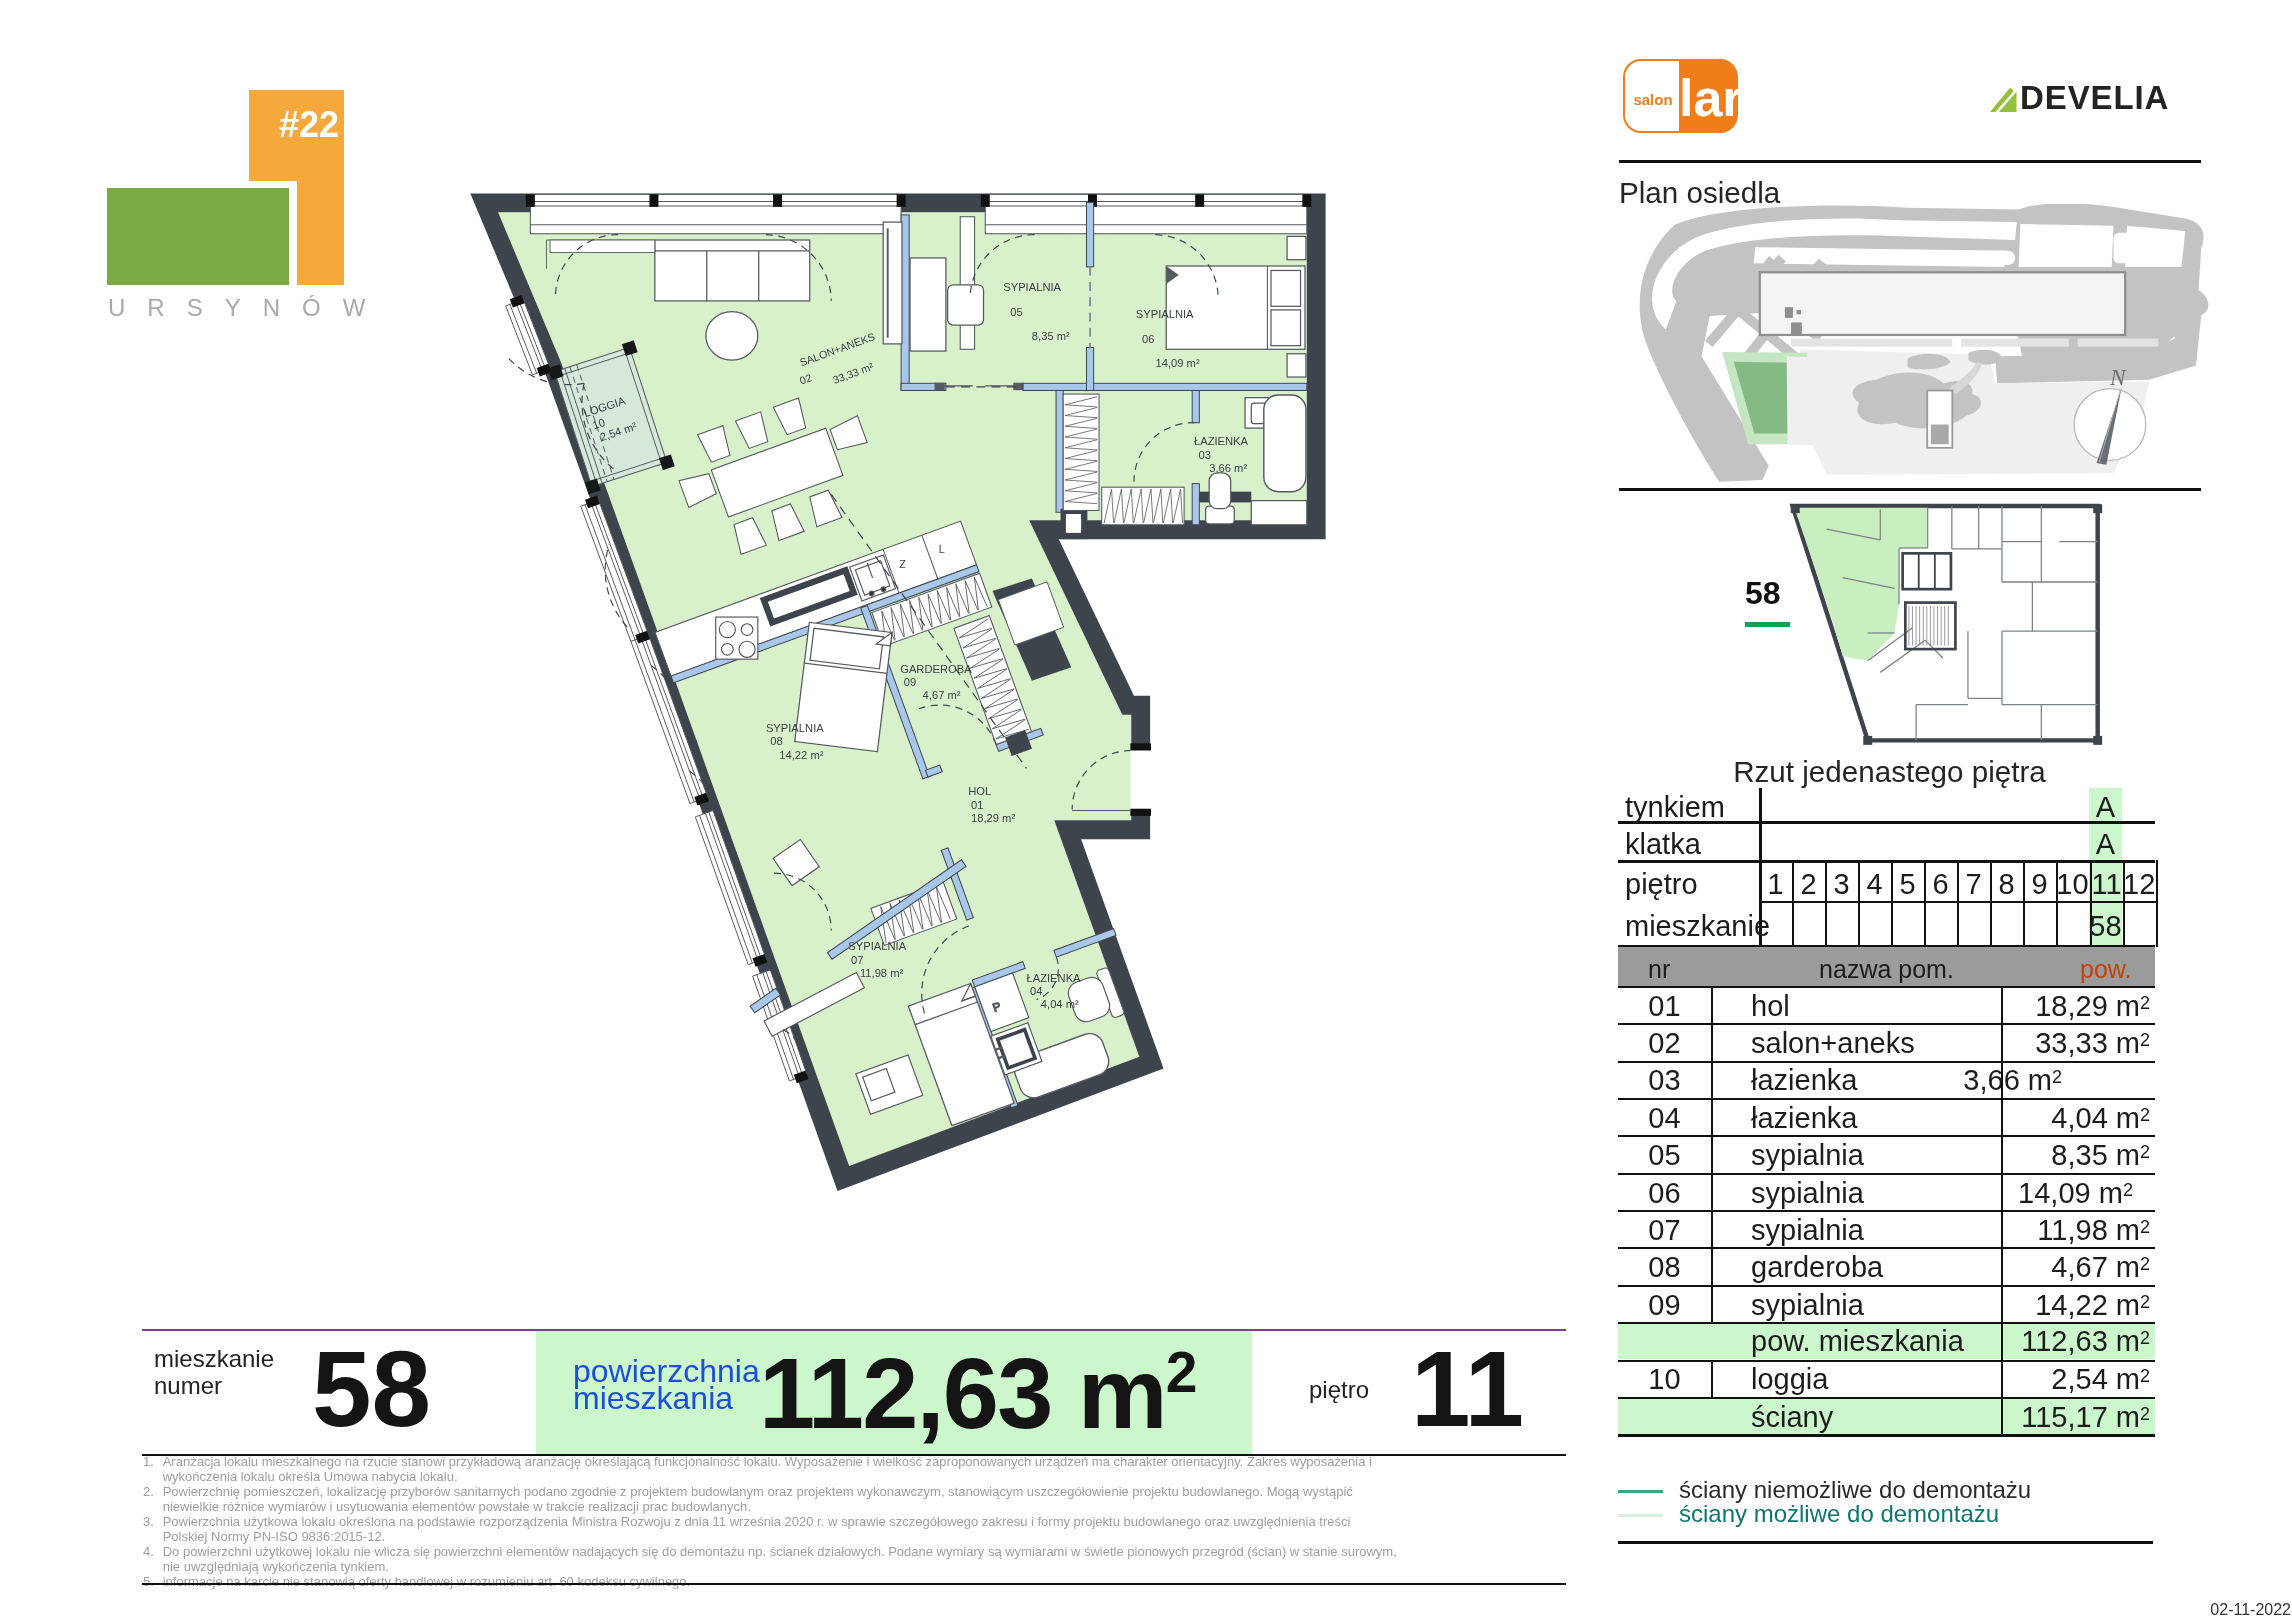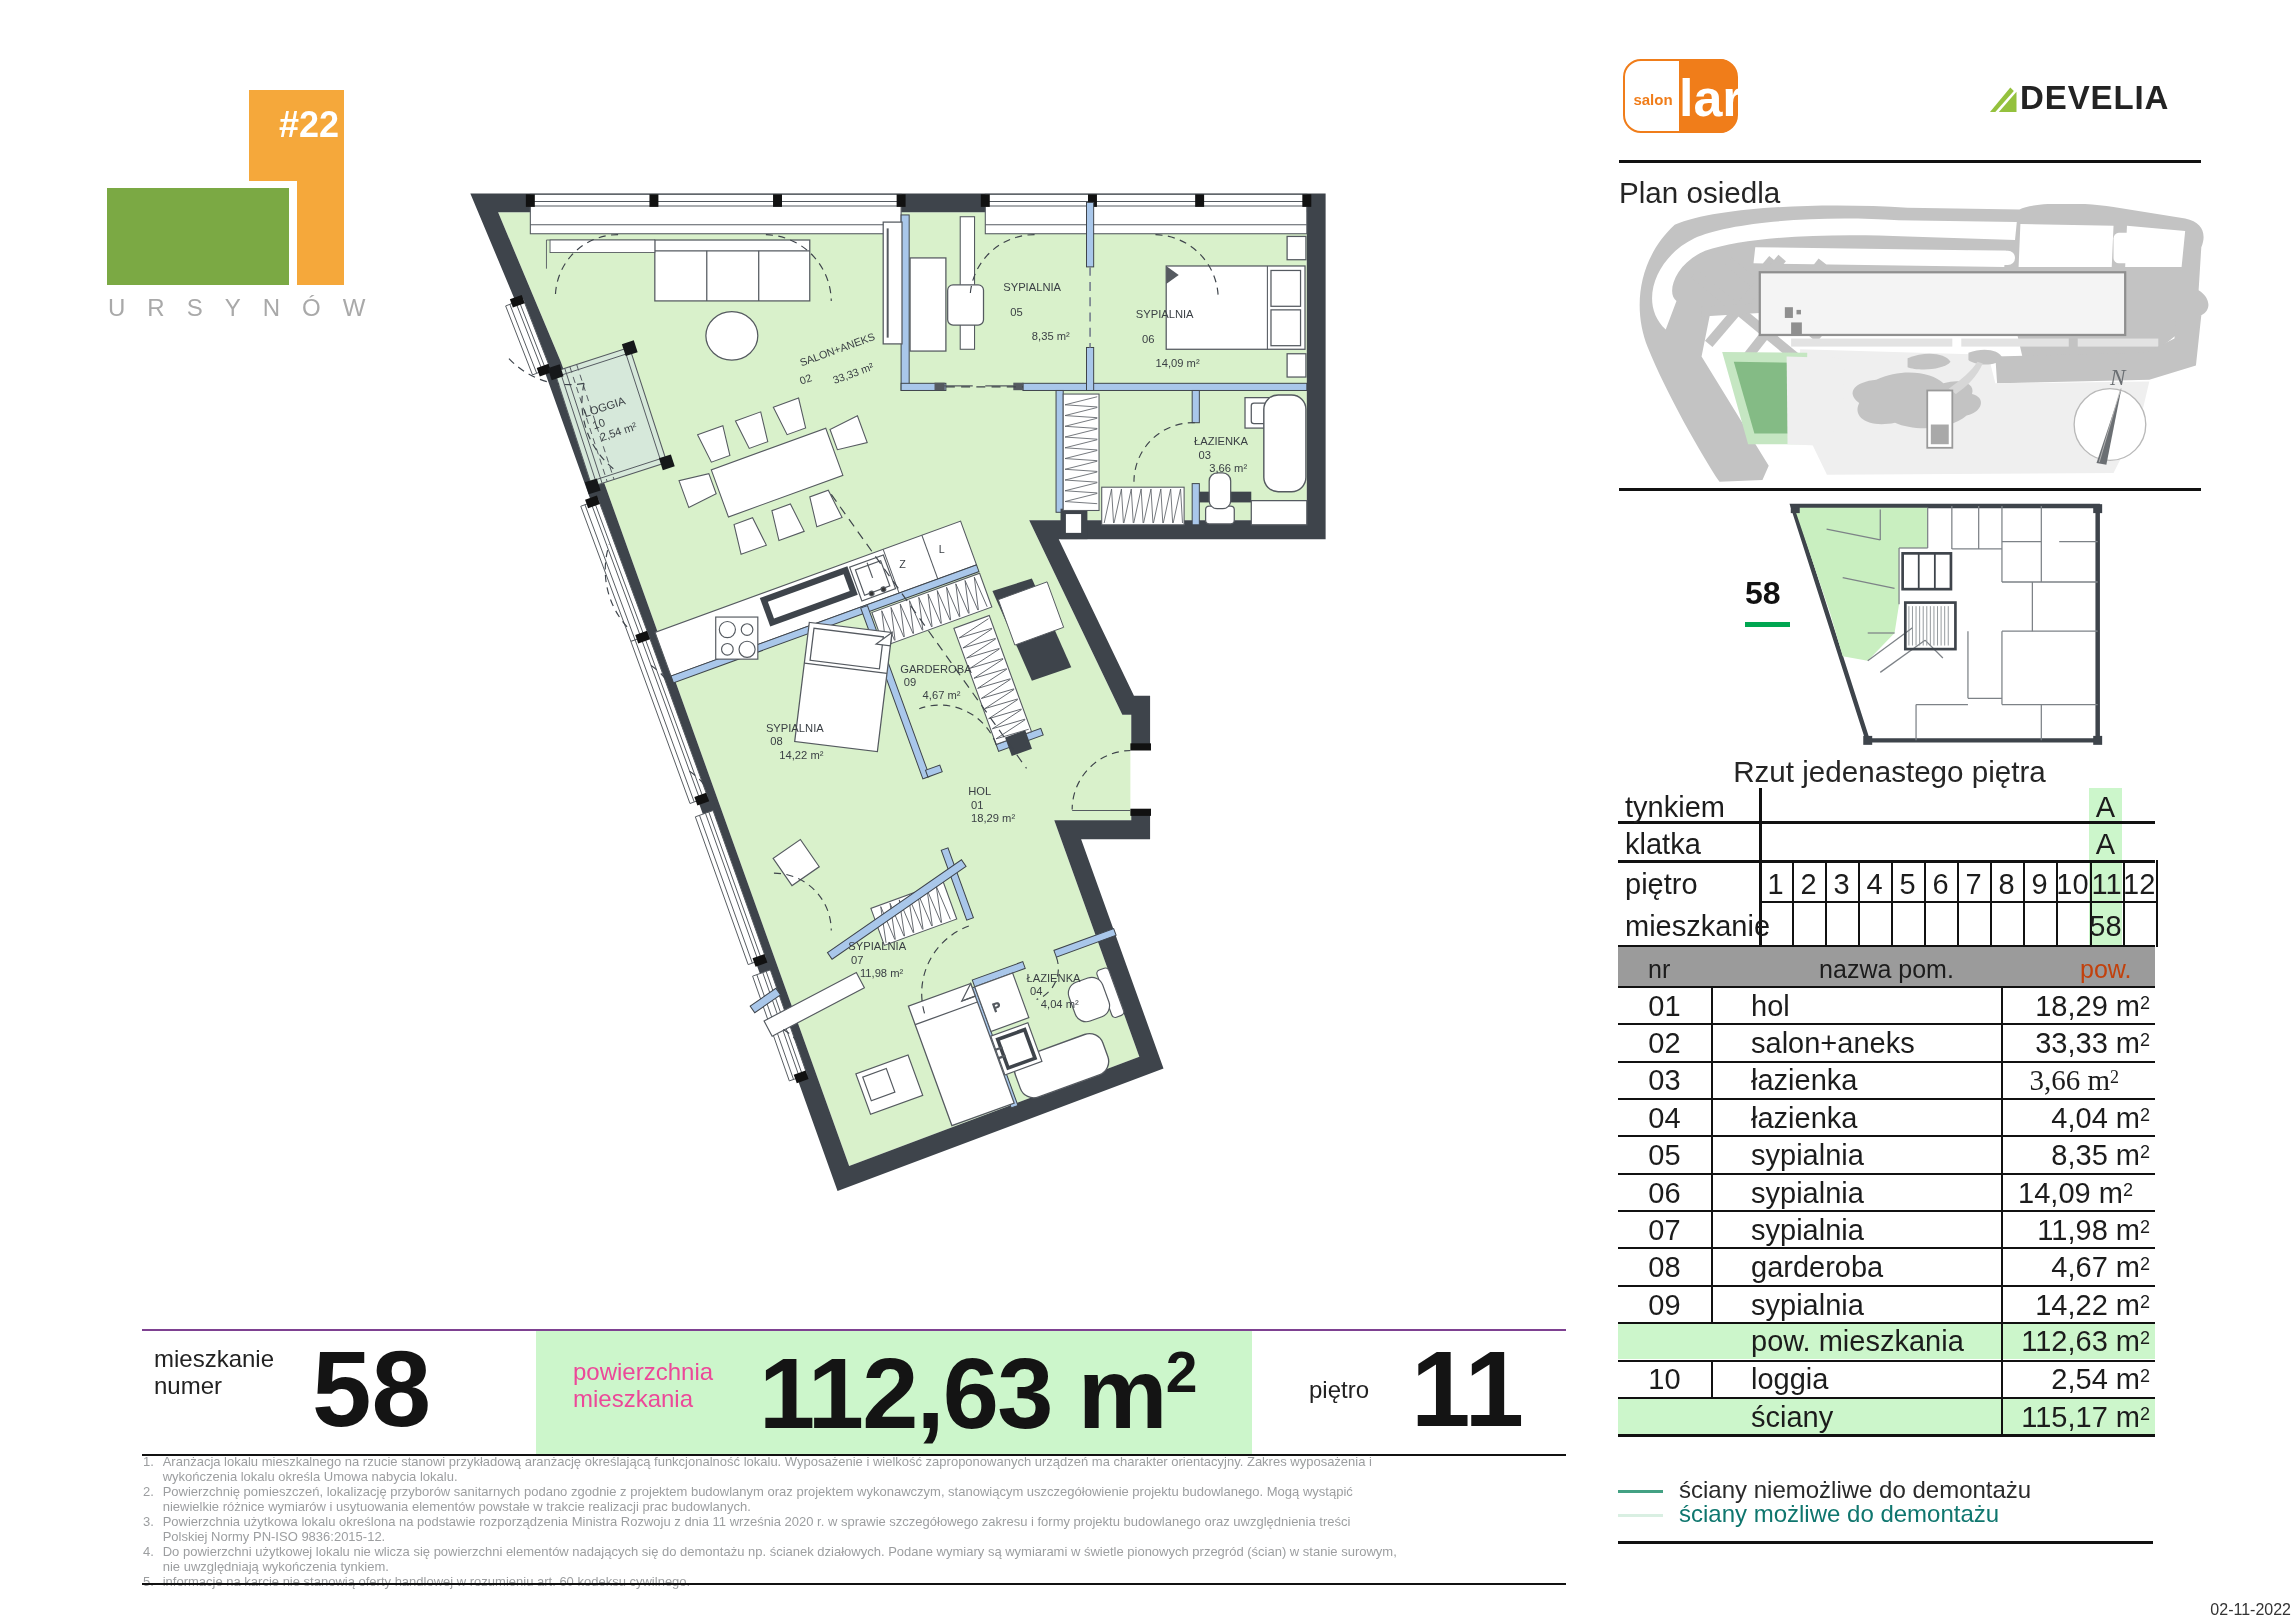--- a/index.html
+++ b/index.html
@@ -211,21 +211,21 @@
 <div class="abs" style="left:1618px;top:990px;width:93px;text-align:center;font-size:29px;">01</div>
 <div class="abs" style="left:1751px;top:990px;font-size:29px;">hol</div>
 <div class="abs" style="left:2001px;top:990px;width:149px;text-align:right;font-size:29px;">18,29 m<span style="font-size:18px;vertical-align:7.2px;">2</span></div>
 <div class="abs" style="left:1618px;top:1023px;width:537px;height:2.2px;background:#111;"></div>
 <div class="abs" style="left:1618px;top:1027px;width:93px;text-align:center;font-size:29px;">02</div>
 <div class="abs" style="left:1751px;top:1027px;font-size:29px;">salon+aneks</div>
 <div class="abs" style="left:2001px;top:1027px;width:149px;text-align:right;font-size:29px;">33,33 m<span style="font-size:18px;vertical-align:7.2px;">2</span></div>
 <div class="abs" style="left:1618px;top:1061px;width:537px;height:2.2px;background:#111;"></div>
 <div class="abs" style="left:1618px;top:1064px;width:93px;text-align:center;font-size:29px;">03</div>
 <div class="abs" style="left:1751px;top:1064px;font-size:29px;">łazienka</div>
-<div class="abs" style="left:1970px;top:1064px;width:149px;text-align:right;font-size:29px;font-family:Liberation Serif, serif;">3,66 m<span style="font-size:18px;vertical-align:7.2px;">2</span></div>
+<div class="abs" style="left:1913px;top:1064px;width:149px;text-align:right;font-size:29px;">3,66 m<span style="font-size:18px;vertical-align:7.2px;">2</span></div>
 <div class="abs" style="left:1618px;top:1098px;width:537px;height:2.2px;background:#111;"></div>
 <div class="abs" style="left:1618px;top:1102px;width:93px;text-align:center;font-size:29px;">04</div>
 <div class="abs" style="left:1751px;top:1102px;font-size:29px;">łazienka</div>
 <div class="abs" style="left:2001px;top:1102px;width:149px;text-align:right;font-size:29px;">4,04 m<span style="font-size:18px;vertical-align:7.2px;">2</span></div>
 <div class="abs" style="left:1618px;top:1135px;width:537px;height:2.2px;background:#111;"></div>
 <div class="abs" style="left:1618px;top:1139px;width:93px;text-align:center;font-size:29px;">05</div>
 <div class="abs" style="left:1751px;top:1139px;font-size:29px;">sypialnia</div>
 <div class="abs" style="left:2001px;top:1139px;width:149px;text-align:right;font-size:29px;">8,35 m<span style="font-size:18px;vertical-align:7.2px;">2</span></div>
 <div class="abs" style="left:1618px;top:1173px;width:537px;height:2.2px;background:#111;"></div>
 <div class="abs" style="left:1618px;top:1177px;width:93px;text-align:center;font-size:29px;">06</div>
@@ -271,21 +271,21 @@
 <div class="abs" style="left:2157px;top:1601px;width:134px;text-align:right;font-size:16px;color:#333;">02-11-2022</div>
 
 <div class="abs" style="left:142px;top:1329px;width:1424px;height:2.3px;background:#7e4191;"></div>
 
 <div class="abs" style="left:154px;top:1345px;font-size:24px;color:#222;line-height:27px;">mieszkanie<br>numer</div>
 
 <div class="abs" style="left:312px;top:1327px;font-size:107px;font-weight:bold;color:#141414;">58</div>
 
 <div class="abs" style="left:536px;top:1331px;width:716px;height:123px;background:#ccf6cb;"></div>
 
-<div class="abs" style="left:573px;top:1358px;font-size:24px;color:#ec4899;line-height:27px;">powierzchnia<br>mieszkania</div>
+<div class="abs" style="left:573px;top:1358px;font-size:32px;color:#1d4ed8;line-height:27px;">powierzchnia<br>mieszkania</div>
 
 <div class="abs" style="left:759px;top:1336px;font-size:101px;font-weight:bold;color:#141414;letter-spacing:-1.8px;">112,63 m<span style="font-size:57px;vertical-align:36px;">2</span></div>
 
 <div class="abs" style="left:1309px;top:1376px;font-size:24px;color:#222;">piętro</div>
 
 <div class="abs" style="left:1411px;top:1327px;font-size:107px;font-weight:bold;color:#141414;">11</div>
 
 <div class="abs" style="left:142px;top:1454px;width:1424px;height:2.2px;background:#111;"></div>
 
 <div class="abs" style="left:143px;top:1454px;width:1469px;font-size:13px;color:#9c9ea0;line-height:15px;white-space:nowrap;">

